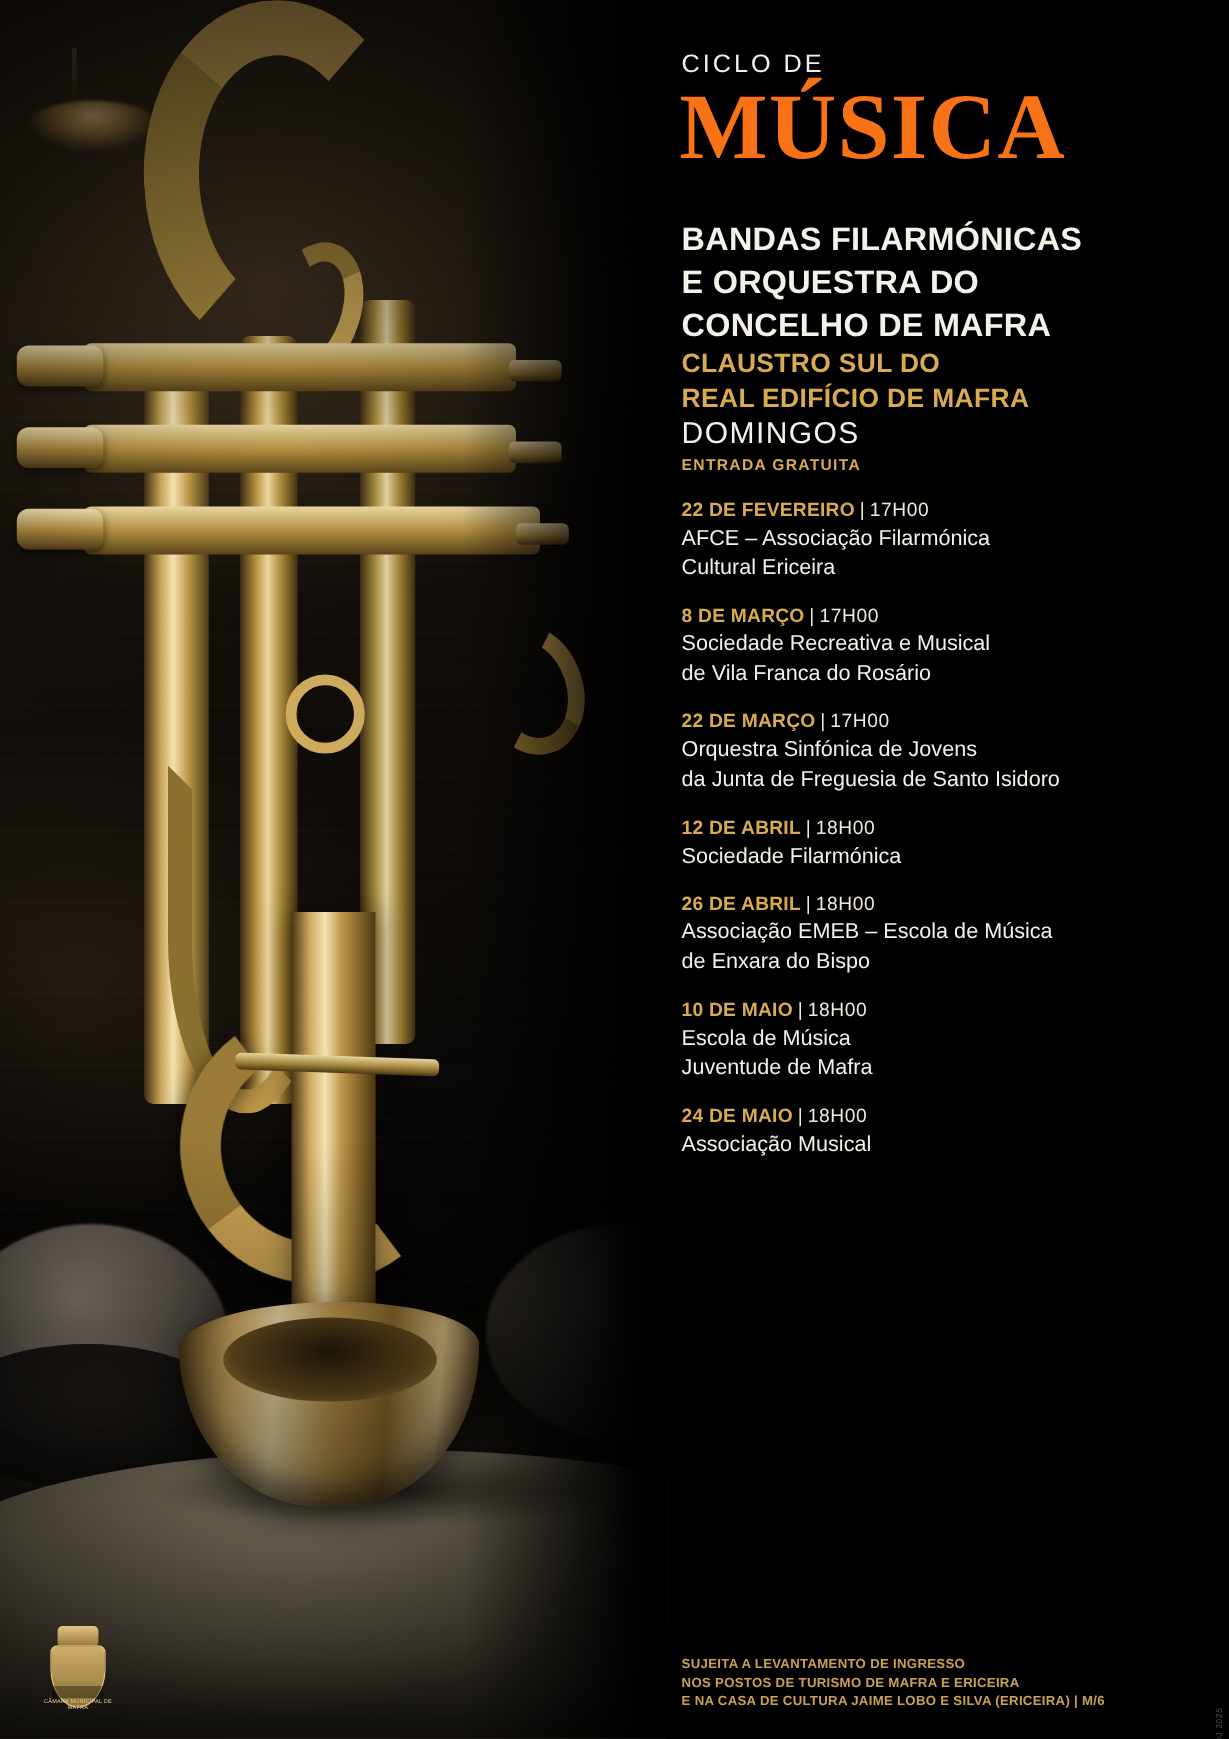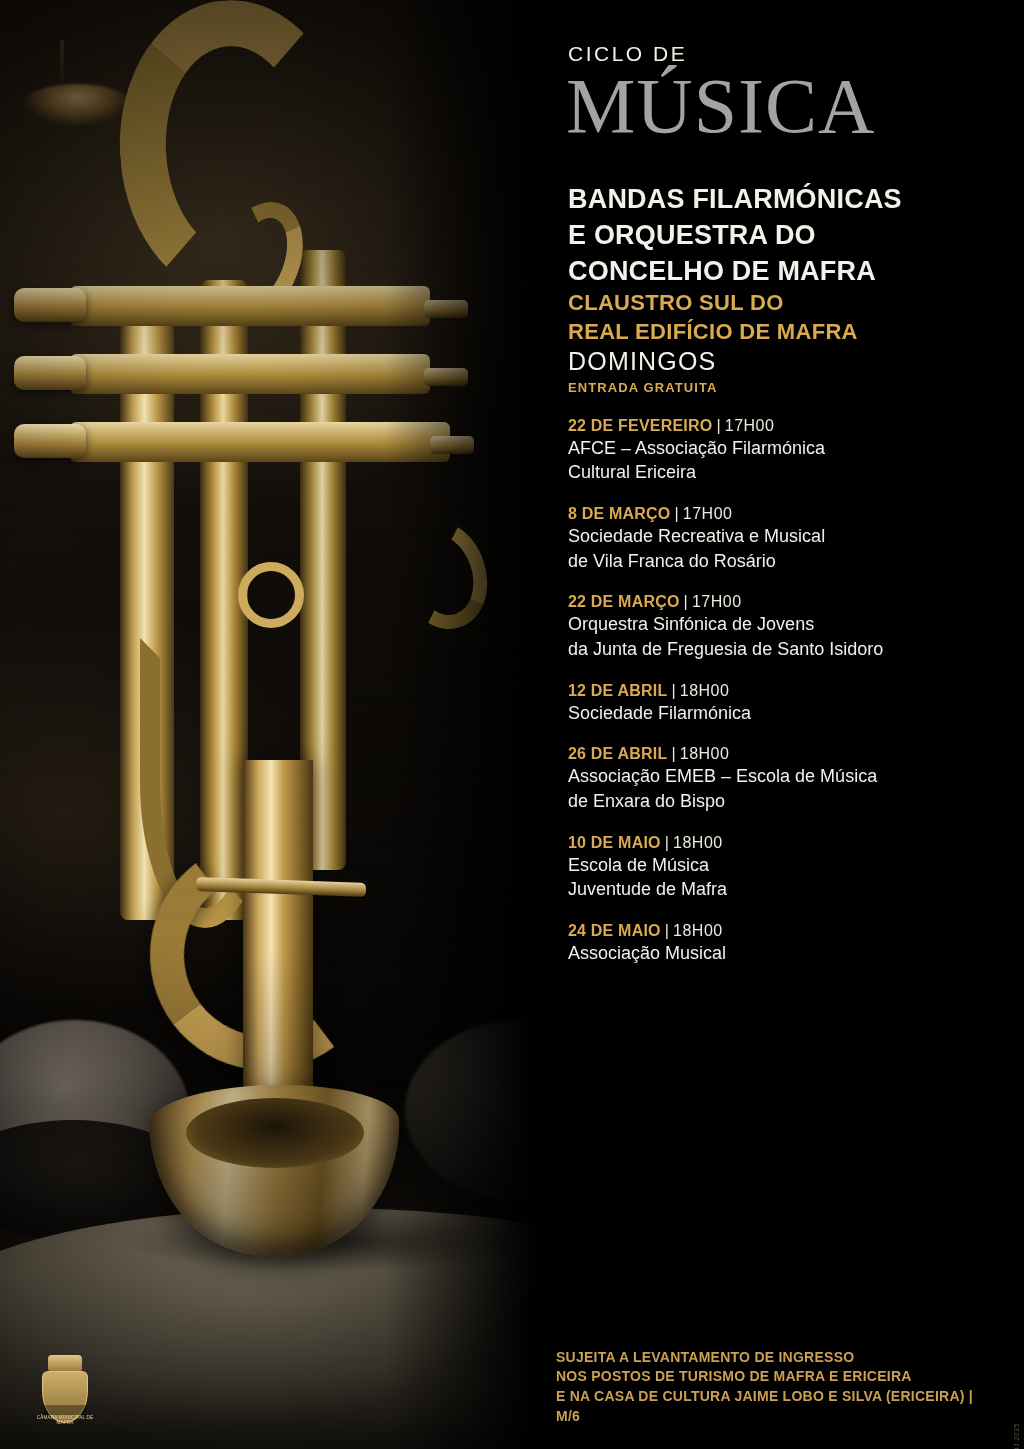--- a/index.html
+++ b/index.html
@@ -211,24 +211,25 @@
   .kicker {
     font-size: 21px;
     letter-spacing: 2.5px;
     font-weight: 400;
     color: #f3efe6;
   }
   .wordmark {
     font-family: "Liberation Serif", serif;
     font-size: 78px;
     line-height: .98;
-    color: #a3a3a3;
+    color: #f97316;
     letter-spacing: 1px;
     margin-top: 2px;
     margin-left: -2px;
+    font-weight: bold;
   }
   .subtitle {
     margin-top: 38px;
     font-size: 27px;
     line-height: 1.32;
     font-weight: 700;
     color: #f4f1ea;
     letter-spacing: .2px;
   }
   .venue {
@@ -274,24 +275,24 @@
   .event .name {
     font-size: 18px;
     line-height: 1.26;
     color: #f3f0e9;
     margin-top: 2px;
     font-weight: 400;
   }
 
   .footnote {
     position: absolute;
-    left: 0;
+    left: 12px;
     bottom: 22px;
     width: 430px;
-    font-size: 14px;
+    font-size: 11px;
     line-height: 1.42;
     font-weight: 700;
     letter-spacing: .25px;
     color: #caa055;
   }
   .sidecode {
     position: absolute;
     right: 4px;
     bottom: 26px;
     font-size: 7px;

